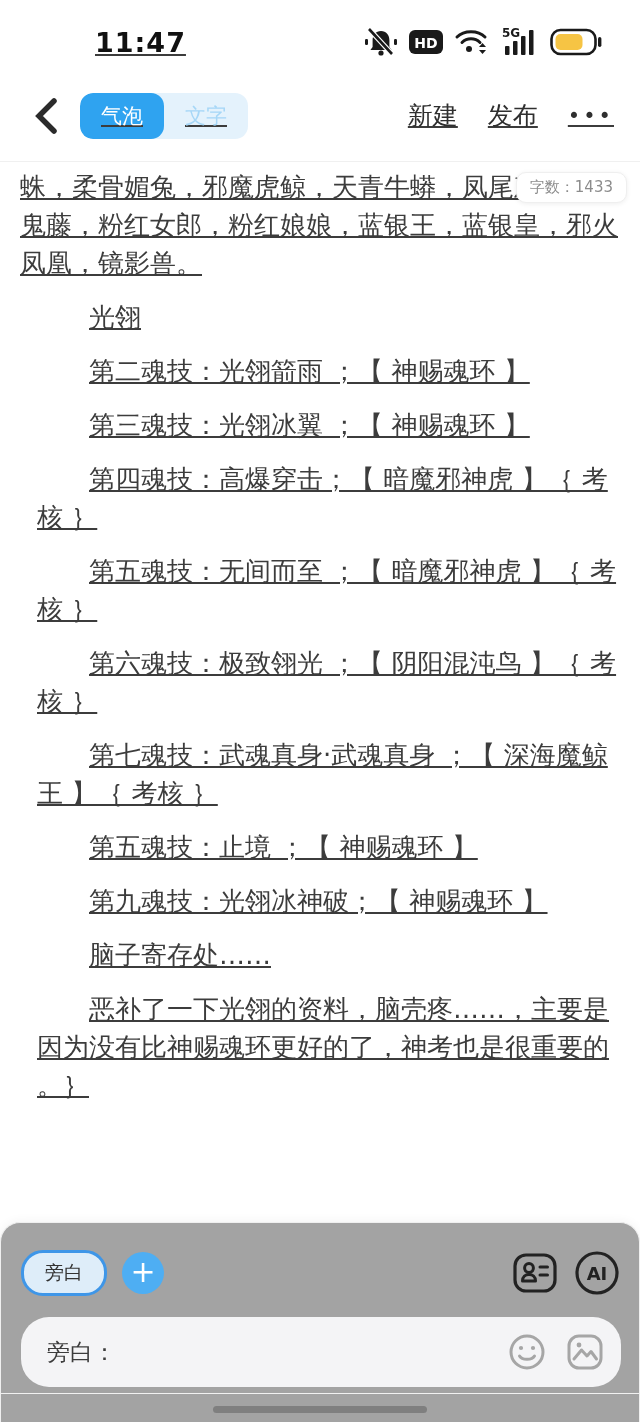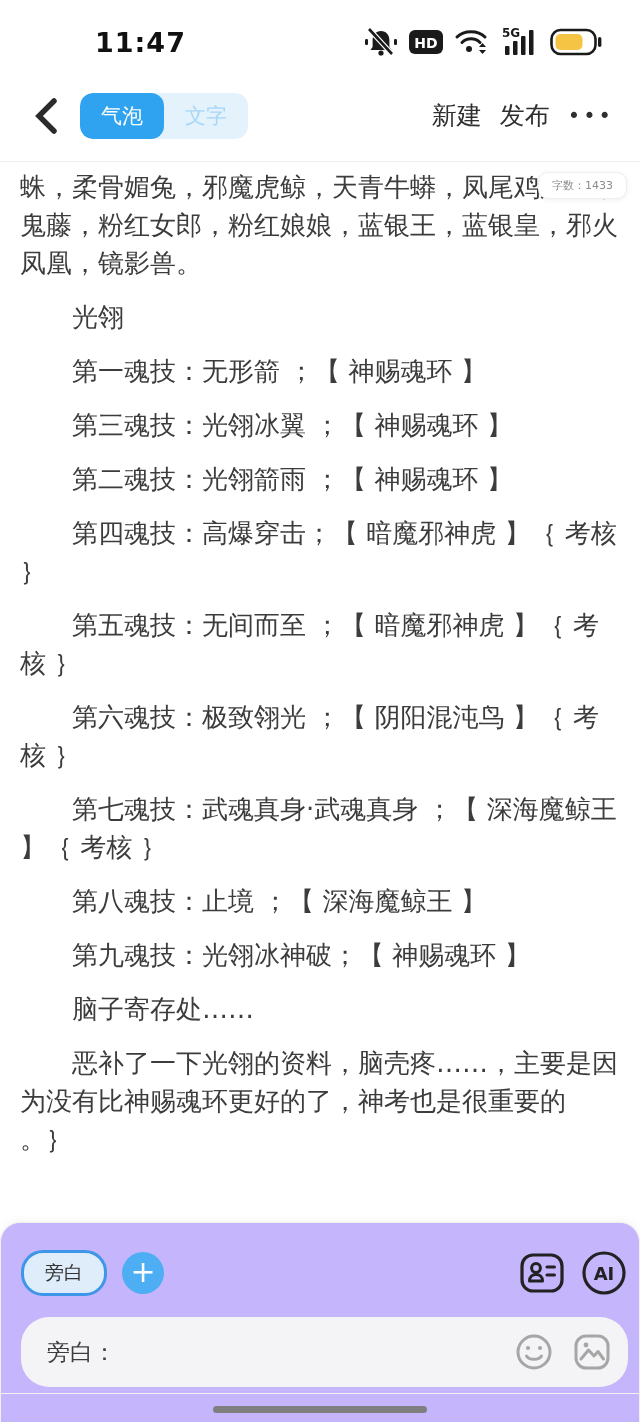--- a/index.html
+++ b/index.html
@@ -1,20 +1,20 @@
 <!DOCTYPE html>
 <html><head>
 <meta charset="utf-8">
 <style>
   * { margin:0; padding:0; box-sizing:border-box; }
   html,body { background:#e9e9e9; }
   .phone {
     position:relative; width:640px; height:1422px; margin:0 auto;
     background:#ffffff; overflow:hidden;
-    font-family:"DejaVu Sans", sans-serif; color:#3c3c3c;
+    font-family:"DejaVu Sans", sans-serif; color:#3c3c3c;text-decoration:underline;
   }
   
   .status-bar {
     height:70px; display:flex; align-items:center;
     padding:14px 38px 0 95px;
   }
   .time { font-size:27px; font-weight:600; color:#111; letter-spacing:1px; }
   .status-icons { margin-left:auto; display:flex; align-items:center; gap:11px; }
   .status-icons svg { display:block; }
   
@@ -25,41 +25,41 @@
   .back-btn { width:34px; height:44px; display:flex; align-items:center; }
   .segmented {
     margin-left:14px; background:#e4f2fc; border-radius:13px;
     display:flex; overflow:hidden;
   }
   .segment {
     padding:11px 21px; font-size:21px; line-height:24px; cursor:pointer;
   }
   .segment.selected { background:#2fa3f0; color:#ffffff; border-radius:13px; }
   .segment.unselected { color:#a6d7f7; }
-  .toolbar-right { margin-left:auto; display:flex; align-items:center; gap:18px; }
+  .toolbar-right { margin-left:auto; display:flex; align-items:center; gap:30px; }
   .toolbar-action { font-size:25px; color:#2f2f2f; cursor:pointer; }
   .more-dots { font-size:21px; color:#2f2f2f; letter-spacing:3px; cursor:pointer; }
   
   .content {
     position:relative; height:1058px; overflow:hidden;
     padding:6px 20px 0 20px;
   }
   .para { font-size:26px; line-height:38px; color:#3c3c3c; margin-bottom:16px; }
-  .para.indent { text-indent:2em; }
+  .para.indent { text-indent:2em;margin-left:17px; }
   .word-badge {
     position:absolute; top:10px; right:13px;
     background:#ffffff; border:1px solid #efefef; border-radius:10px;
-    padding:5px 13px; font-size:11px; color:#8c8c8c;
+    padding:5px 13px; font-size:15px; color:#8c8c8c;
     box-shadow:0 1px 5px rgba(0,0,0,0.07);
   }
   
   .bottom-sheet {
     position:absolute; left:0; right:0; bottom:0; height:200px;
-    background:#c4b5fd; border:1px solid #efefef; border-bottom:none;
-    border-radius:20px 20px 0 0; padding:26px 11px 0 20px;
+    background:#a3a3a3; border:1px solid #efefef; border-bottom:none;
+    border-radius:20px 20px 0 0; padding:26px 18px 0 20px;
     box-shadow:0 -2px 10px rgba(0,0,0,0.04);
   }
   .sheet-row1 { display:flex; align-items:center; }
   .role-pill {
     border:3px solid #3e96e8; background:#deedf9; border-radius:22px;
     padding:7px 21px; font-size:19px; color:#333; cursor:pointer;
   }
   .plus-btn {
     width:42px; height:42px; margin-left:15px; border-radius:50%;
     background:#4eaef3; color:#fff; display:flex; align-items:center;
@@ -155,28 +155,27 @@
       <span class="toolbar-action">新建</span>
       <span class="toolbar-action">发布</span>
       <span class="more-dots">•••</span>
     </div>
   </div>
 
   <div class="content">
     <div class="word-badge">字数：1433</div>
   <p class="para">蛛，柔骨媚兔，邪魔虎鲸，天青牛蟒，凤尾鸡冠蛇，鬼藤，粉红女郎，粉红娘娘，蓝银王，蓝银皇，邪火凤凰，镜影兽。</p>
       <p class="para indent">光翎</p>
-      <p class="para indent">第一魂技：无形箭 ；【 神赐魂环 】</p>
+      <p class="para indent">第二魂技：光翎箭雨 ；【 神赐魂环 】</p>
       <p class="para indent">第三魂技：光翎冰翼 ；【 神赐魂环 】</p>
-      <p class="para indent">第二魂技：光翎箭雨 ；【 神赐魂环 】</p>
       <p class="para indent">第四魂技：高爆穿击；【 暗魔邪神虎 】｛ 考核 ｝</p>
       <p class="para indent">第五魂技：无间而至 ；【 暗魔邪神虎 】｛ 考核 ｝</p>
       <p class="para indent">第六魂技：极致翎光 ；【 阴阳混沌鸟 】｛ 考核 ｝</p>
       <p class="para indent">第七魂技：武魂真身·武魂真身 ；【 深海魔鲸王 】｛ 考核 ｝</p>
-      <p class="para indent">第八魂技：止境 ；【 深海魔鲸王 】</p>
+      <p class="para indent">第五魂技：止境 ；【 神赐魂环 】</p>
       <p class="para indent">第九魂技：光翎冰神破；【 神赐魂环 】</p>
       <p class="para indent">脑子寄存处……</p>
       <p class="para indent">恶补了一下光翎的资料，脑壳疼……，主要是因为没有比神赐魂环更好的了，神考也是很重要的 。｝</p>
     </div>
 
   <div class="bottom-sheet">
     <div class="sheet-row1">
       <span class="role-pill">旁白</span>
       <span class="plus-btn">
         <span>+</span>

